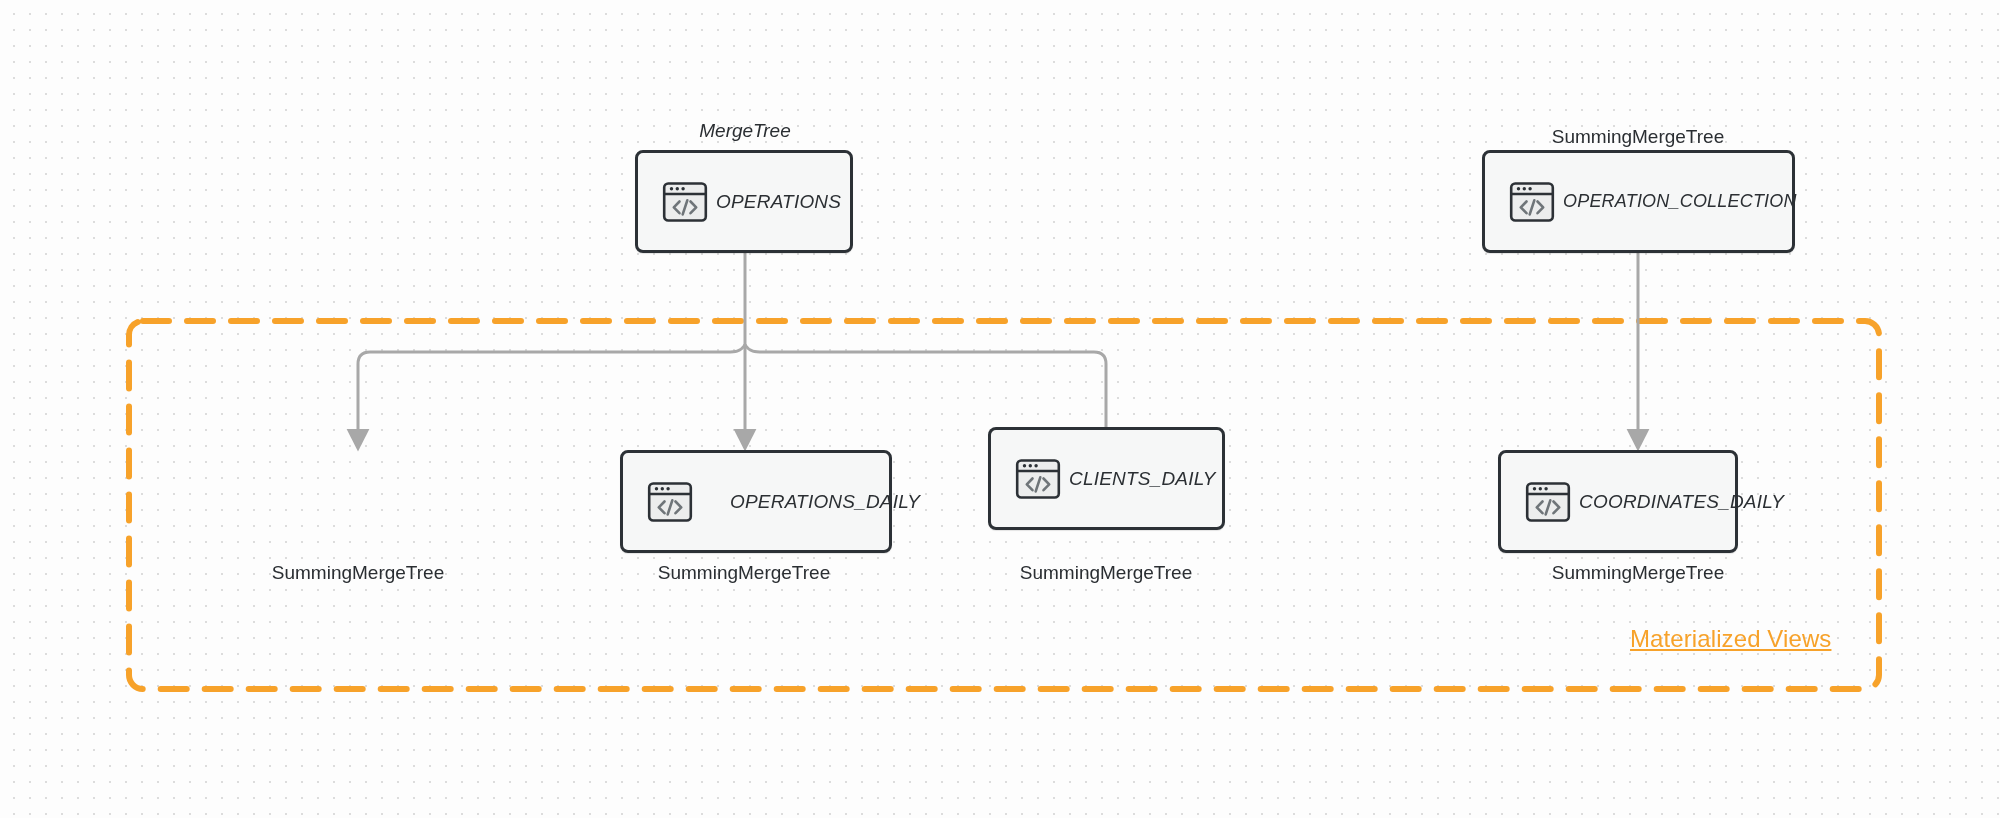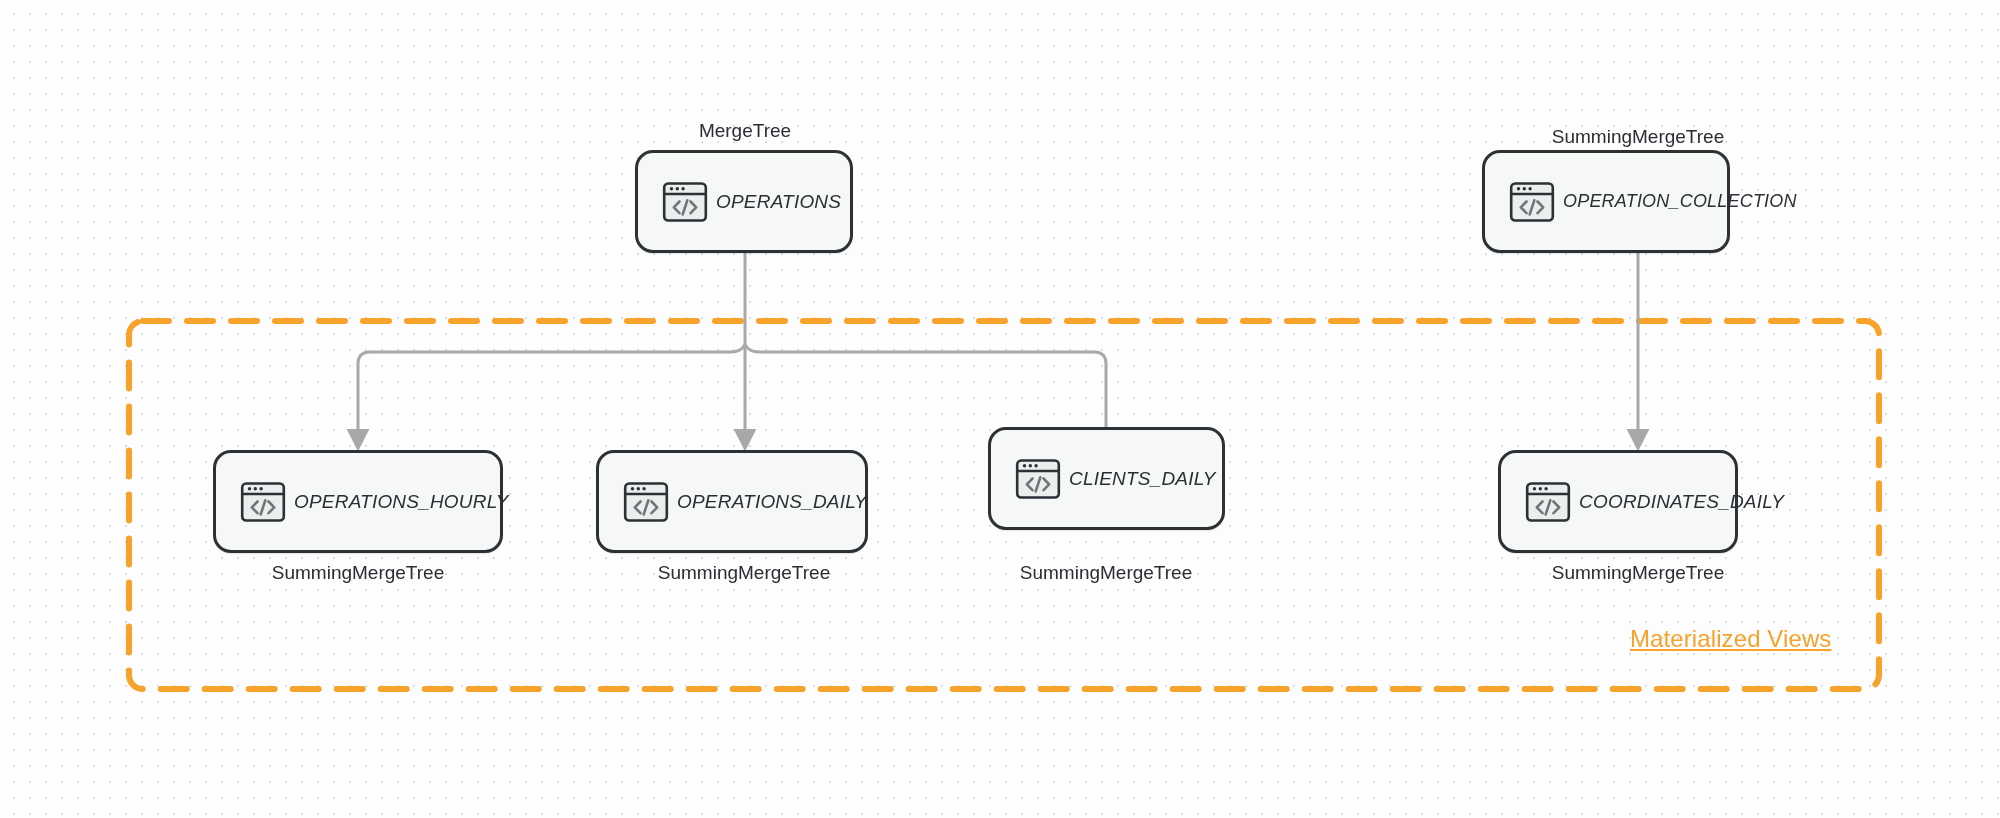--- a/index.html
+++ b/index.html
@@ -47,21 +47,21 @@
   }
 
   
   .node {
     position: absolute;
     box-sizing: border-box;
     display: flex;
     align-items: center;
     background: #f6f7f7;
     border: 3px solid #2c3136;
-    border-radius: 18px;
+    border-radius: 8px;
     box-shadow: 0 1px 1px rgba(0,0,0,0.10);
   }
   .node-icon {
     flex: 0 0 auto;
     margin-left: 24px;
     width: 46px;
     height: 46px;
   }
   .node-icon svg { display: block; }
   .node-label {
@@ -109,73 +109,58 @@
 
     <path d="M 745 345 C 740 352, 735 352, 727 352 L 370 352 Q 358 352 358 364 L 358 440" fill="none" stroke="#a8a8a8" stroke-width="3" stroke-linecap="round" marker-end="url(#arrowhead)"></path>
 
     <path d="M 745 345 L 745 440" fill="none" stroke="#a8a8a8" stroke-width="3" stroke-linecap="round" marker-end="url(#arrowhead)"></path>
 
     <path d="M 745 345 C 750 352, 755 352, 763 352 L 1094 352 Q 1106 352 1106 364 L 1106 440" fill="none" stroke="#a8a8a8" stroke-width="3" stroke-linecap="round" marker-end="url(#arrowhead)"></path>
 
     <path d="M 1638 253 L 1638 440" fill="none" stroke="#a8a8a8" stroke-width="3" stroke-linecap="round" marker-end="url(#arrowhead)"></path>
   </svg>
 
-  <div class="engine-caption" style="left:745px; top:120px;">MergeTree</div>
+  <div class="engine-caption" style="left:745px; top:120px;font-style:italic;">MergeTree</div>
 
   <div class="engine-caption" style="left:1638px; top:126px;">SummingMergeTree</div>
 
   <div class="node" style="left:635px; top:150px; width:218px; height:103px;">
     <span class="node-icon">
       <svg width="46" height="46" viewBox="0 0 46 46" xmlns="http://www.w3.org/2000/svg">
         <rect x="2.2" y="4.5" width="41.6" height="37" rx="4" ry="4" fill="#eceded" stroke="#2c3136" stroke-width="2.6"></rect>
         <path d="M 2.2 15 L 43.8 15" stroke="#2c3136" stroke-width="2.4"></path>
         <circle cx="9.5" cy="9.8" r="1.7" fill="#2c3136"></circle>
         <circle cx="15.3" cy="9.8" r="1.7" fill="#2c3136"></circle>
         <circle cx="21.1" cy="9.8" r="1.7" fill="#2c3136"></circle>
         <path d="M 17.5 22.5 L 11.8 28.4 L 17.5 34.2" fill="none" stroke="#6f7579" stroke-width="2.6" stroke-linecap="round" stroke-linejoin="round"></path>
         <path d="M 28.5 22.5 L 34.2 28.4 L 28.5 34.2" fill="none" stroke="#6f7579" stroke-width="2.6" stroke-linecap="round" stroke-linejoin="round"></path>
         <path d="M 25.3 21.3 L 20.7 35.4" fill="none" stroke="#6f7579" stroke-width="2.6" stroke-linecap="round"></path>
       </svg>
     </span>
     <span class="node-label">OPERATIONS</span>
   </div>
 
-  <div class="node wide" style="left:1482px; top:150px; width:248px; height:103px;">
+  <div class="node wide" style="left:1482px; top:150px; width:313px; height:103px;">
     <span class="node-icon">
       <svg width="46" height="46" viewBox="0 0 46 46" xmlns="http://www.w3.org/2000/svg">
         <rect x="2.2" y="4.5" width="41.6" height="37" rx="4" ry="4" fill="#eceded" stroke="#2c3136" stroke-width="2.6"></rect>
         <path d="M 2.2 15 L 43.8 15" stroke="#2c3136" stroke-width="2.4"></path>
         <circle cx="9.5" cy="9.8" r="1.7" fill="#2c3136"></circle>
         <circle cx="15.3" cy="9.8" r="1.7" fill="#2c3136"></circle>
         <circle cx="21.1" cy="9.8" r="1.7" fill="#2c3136"></circle>
         <path d="M 17.5 22.5 L 11.8 28.4 L 17.5 34.2" fill="none" stroke="#6f7579" stroke-width="2.6" stroke-linecap="round" stroke-linejoin="round"></path>
         <path d="M 28.5 22.5 L 34.2 28.4 L 28.5 34.2" fill="none" stroke="#6f7579" stroke-width="2.6" stroke-linecap="round" stroke-linejoin="round"></path>
         <path d="M 25.3 21.3 L 20.7 35.4" fill="none" stroke="#6f7579" stroke-width="2.6" stroke-linecap="round"></path>
       </svg>
     </span>
     <span class="node-label">OPERATION_COLLECTION</span>
   </div>
 
-  <div class="node" style="left:213px; top:450px; width:290px; height:103px;">
-    <span class="node-icon">
-      <svg width="46" height="46" viewBox="0 0 46 46" xmlns="http://www.w3.org/2000/svg">
-        <rect x="2.2" y="4.5" width="41.6" height="37" rx="4" ry="4" fill="#eceded" stroke="#2c3136" stroke-width="2.6"></rect>
-        <path d="M 2.2 15 L 43.8 15" stroke="#2c3136" stroke-width="2.4"></path>
-        <circle cx="9.5" cy="9.8" r="1.7" fill="#2c3136"></circle>
-        <circle cx="15.3" cy="9.8" r="1.7" fill="#2c3136"></circle>
-        <circle cx="21.1" cy="9.8" r="1.7" fill="#2c3136"></circle>
-        <path d="M 17.5 22.5 L 11.8 28.4 L 17.5 34.2" fill="none" stroke="#6f7579" stroke-width="2.6" stroke-linecap="round" stroke-linejoin="round"></path>
-        <path d="M 28.5 22.5 L 34.2 28.4 L 28.5 34.2" fill="none" stroke="#6f7579" stroke-width="2.6" stroke-linecap="round" stroke-linejoin="round"></path>
-        <path d="M 25.3 21.3 L 20.7 35.4" fill="none" stroke="#6f7579" stroke-width="2.6" stroke-linecap="round"></path>
-      </svg>
-    </span>
-    <span class="node-label">OPERATIONS_HOURLY</span>
-  </div>
-
-  <div class="node" style="left:596px; top:450px; width:272px; height:103px;">
+
+  <div class="node" style="left:620px; top:450px; width:272px; height:103px;gap:29px;">
     <span class="node-icon">
       <svg width="46" height="46" viewBox="0 0 46 46" xmlns="http://www.w3.org/2000/svg">
         <rect x="2.2" y="4.5" width="41.6" height="37" rx="4" ry="4" fill="#eceded" stroke="#2c3136" stroke-width="2.6"></rect>
         <path d="M 2.2 15 L 43.8 15" stroke="#2c3136" stroke-width="2.4"></path>
         <circle cx="9.5" cy="9.8" r="1.7" fill="#2c3136"></circle>
         <circle cx="15.3" cy="9.8" r="1.7" fill="#2c3136"></circle>
         <circle cx="21.1" cy="9.8" r="1.7" fill="#2c3136"></circle>
         <path d="M 17.5 22.5 L 11.8 28.4 L 17.5 34.2" fill="none" stroke="#6f7579" stroke-width="2.6" stroke-linecap="round" stroke-linejoin="round"></path>
         <path d="M 28.5 22.5 L 34.2 28.4 L 28.5 34.2" fill="none" stroke="#6f7579" stroke-width="2.6" stroke-linecap="round" stroke-linejoin="round"></path>
         <path d="M 25.3 21.3 L 20.7 35.4" fill="none" stroke="#6f7579" stroke-width="2.6" stroke-linecap="round"></path>

